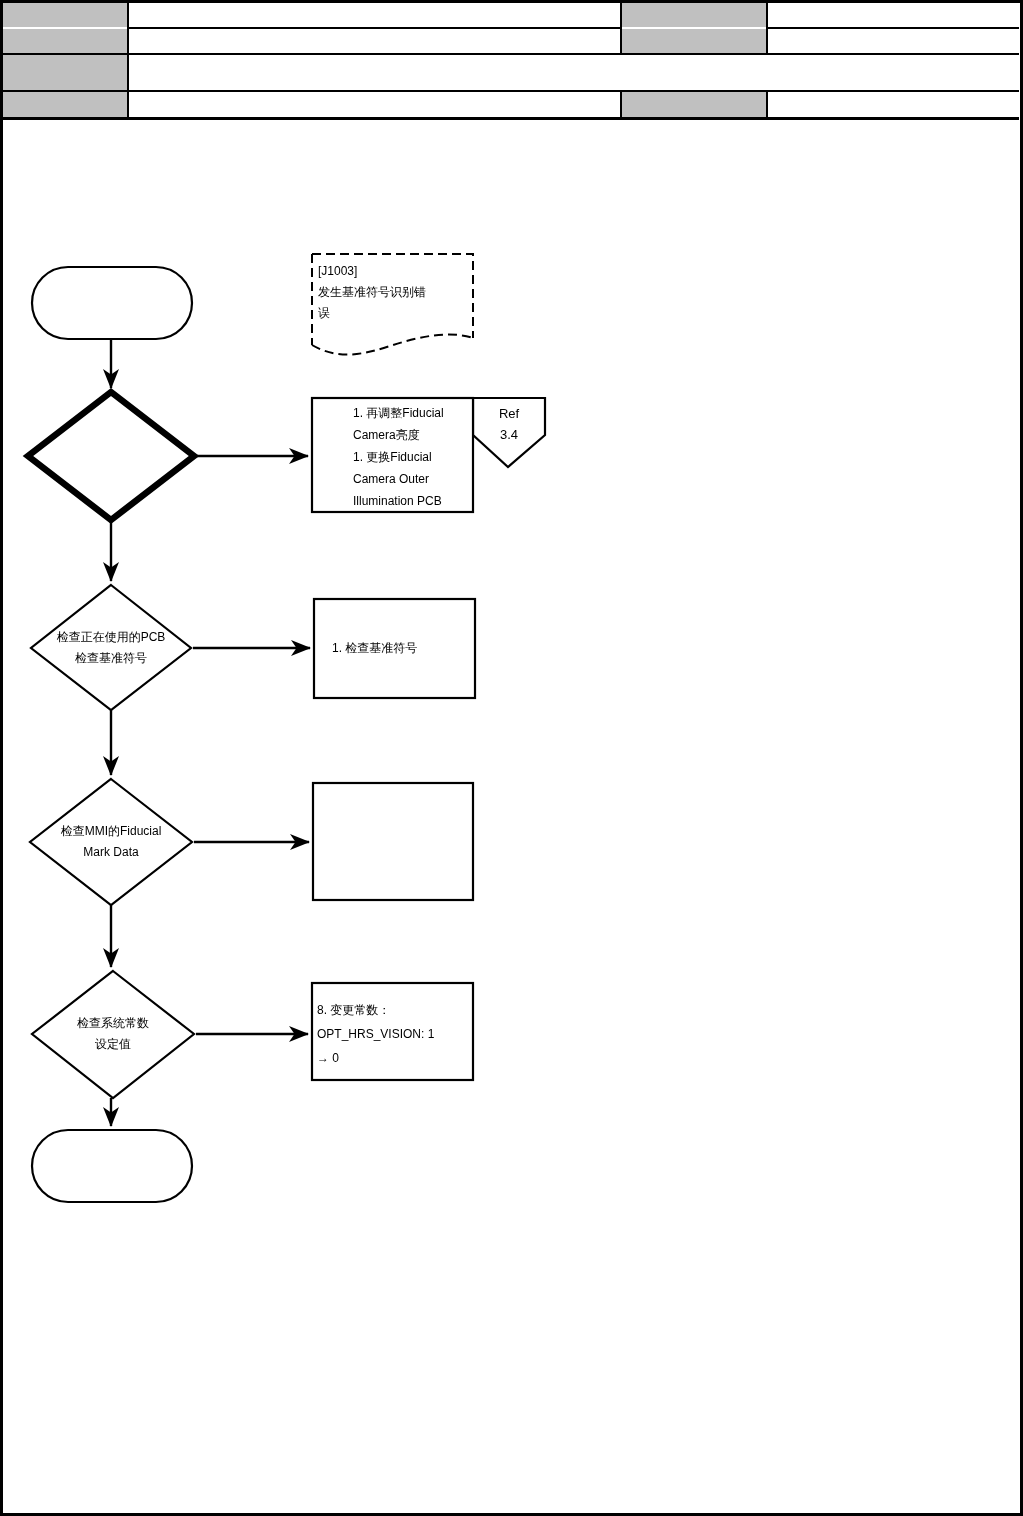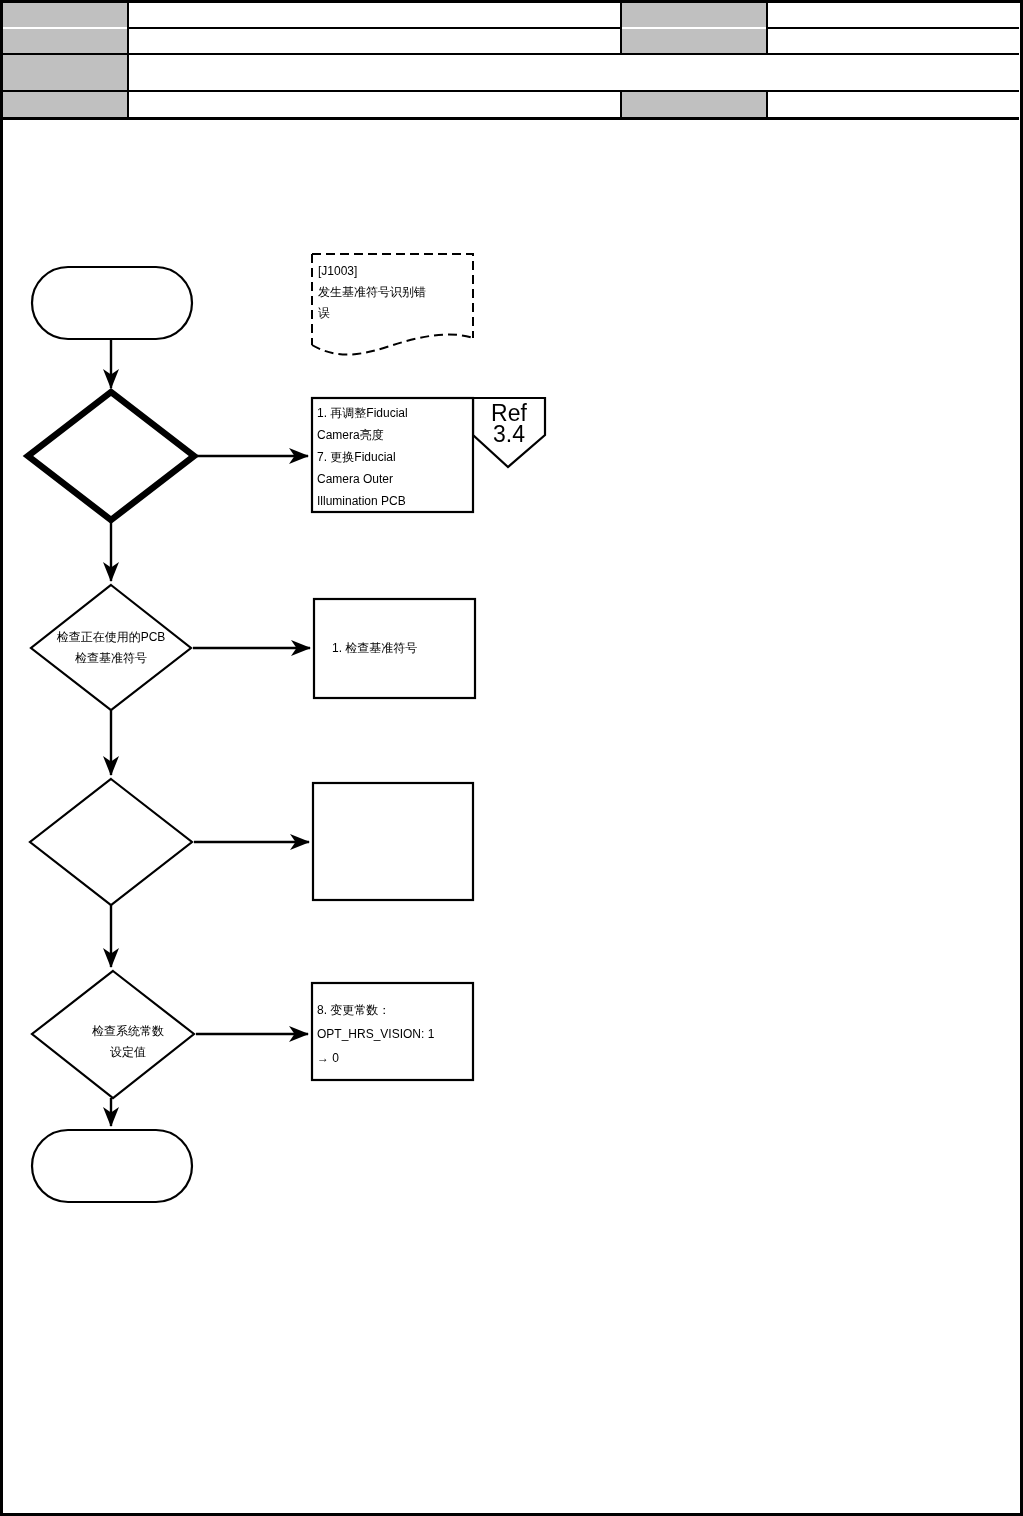--- a/index.html
+++ b/index.html
@@ -24,21 +24,21 @@
   .shape-thick{fill:#ffffff;stroke:#000000;stroke-width:6.5;}
   .ln{fill:none;stroke:#000000;stroke-width:2.4;}
   .dash{fill:none;stroke:#000000;stroke-width:2;stroke-dasharray:9 5;}
   .txt{
     position:absolute;
     font-size:12px;line-height:21px;
     white-space:nowrap;
   }
   .txt span{display:block;}
   .center{text-align:center;}
-  .lh22 span{line-height:22px;}
+  .lh22 span{line-height:22px;margin-left:36px;}
   .lh24 span{line-height:24px;}
 </style>
 </head>
 <body>
 
 <div class="page">
 
   <div class="abs" style="left:0;top:0;width:1023px;height:120px;">
 
     <div class="abs gray" style="left:3px;top:3px;width:124px;height:24px;"></div>
@@ -108,42 +108,46 @@
   <div class="txt" style="left:318px;top:261px;width:150px;">
     <span>[J1003]</span>
     <span>发生基准符号识别错</span>
     <span>误</span>
   </div>
 
 
   <div class="txt lh22" style="left:317px;top:402px;width:154px;">
     <span>1. 再调整Fiducial</span>
     <span>Camera亮度</span>
-    <span>7. 更换Fiducial</span>
+    <span>1. 更换Fiducial</span>
     <span>Camera Outer</span>
     <span>Illumination PCB</span>
   </div>
 
-  <div class="txt center" style="left:473px;top:403px;width:72px;font-size:23px;">
+  <div class="txt center" style="left:473px;top:403px;width:72px;font-size:13px;">
     <span>Ref</span>
     <span>3.4</span>
   </div>
 
   <div class="txt center" style="left:1px;top:627px;width:220px;">
     <span>检查正在使用的PCB</span>
     <span>检查基准符号</span>
   </div>
 
   <div class="txt" style="left:320px;top:638px;width:150px;margin-left:12px;">
     <span>1. 检查基准符号</span>
   </div>
 
+  <div class="txt center" style="left:11px;top:821px;width:200px;">
+    <span>检查MMI的Fiducial</span>
+    <span>Mark Data</span>
+  </div>
 
 
-  <div class="txt center" style="left:28px;top:1013px;width:200px;margin-top:8px;">
+  <div class="txt center" style="left:13px;top:1013px;width:200px;">
     <span>检查系统常数</span>
     <span>设定值</span>
   </div>
 
   <div class="txt lh24" style="left:317px;top:998px;width:158px;">
     <span>8. 变更常数：</span>
     <span>OPT_HRS_VISION: 1</span>
     <span>→ 0</span>
   </div>
 

